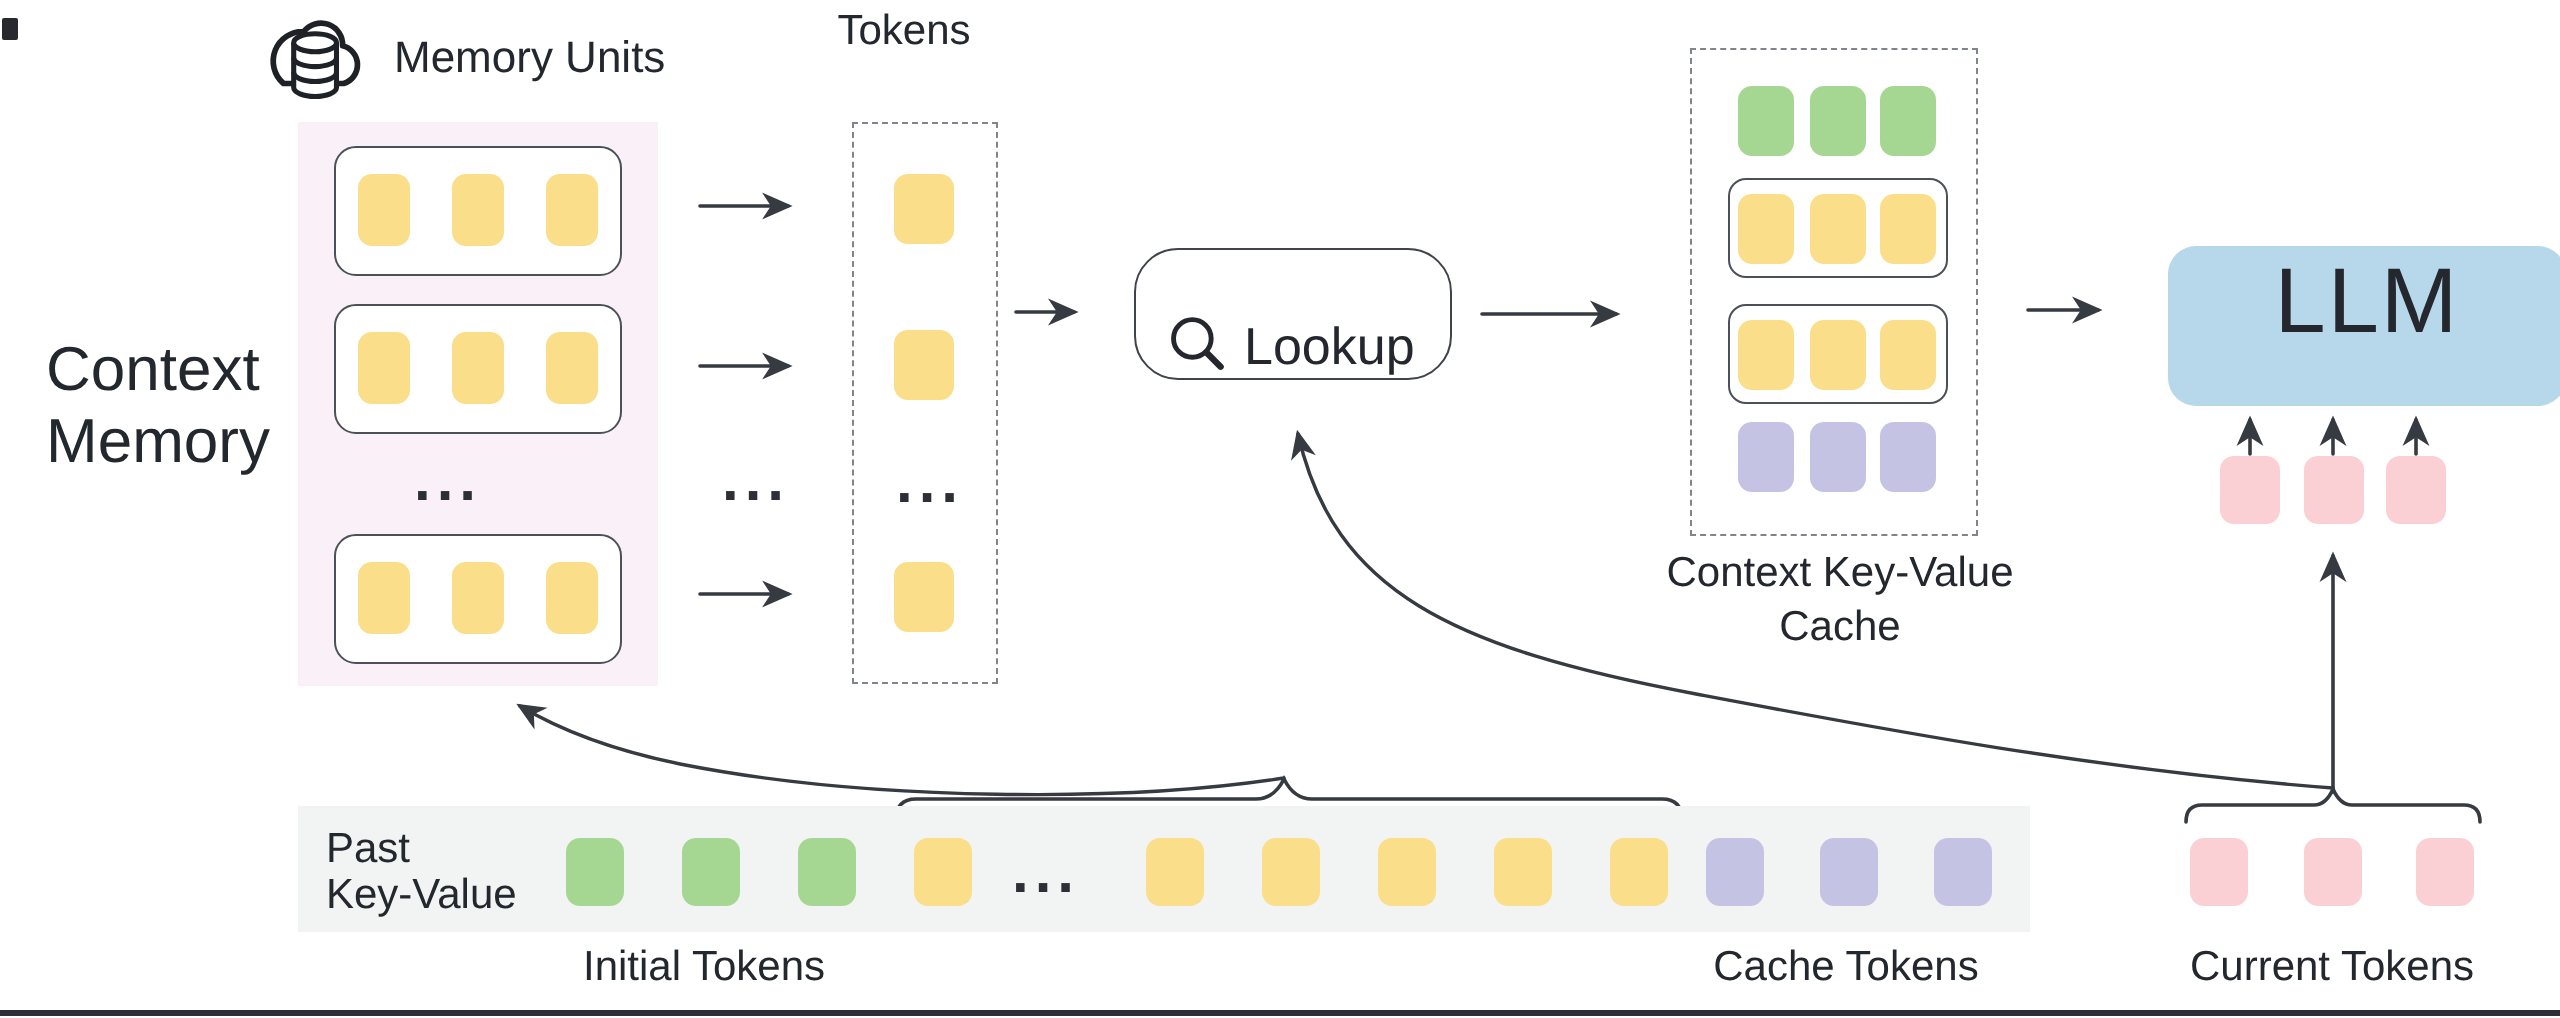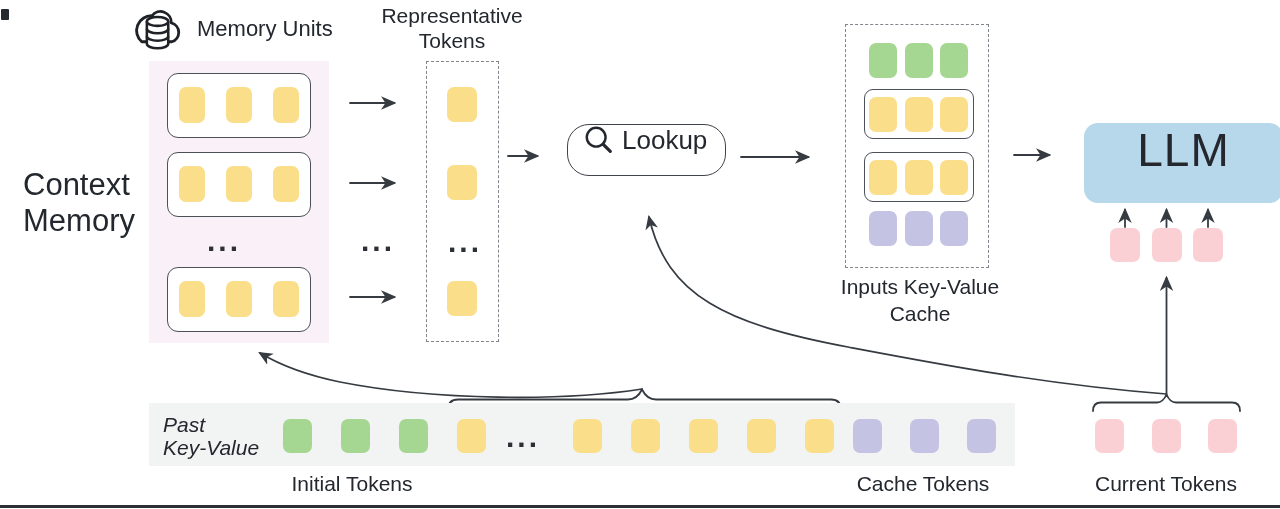--- a/index.html
+++ b/index.html
@@ -24,22 +24,22 @@
   .unit-box{position:absolute;left:18px;width:144px;height:65px;background:#fff;
             border:1.4px solid var(--border-gray);border-radius:11px;}
   .unit-box .tk{width:26px;height:36px;top:13px;}
   .unit-box .tk:nth-child(1){left:11px;} .unit-box .tk:nth-child(2){left:58px;} .unit-box .tk:nth-child(3){left:105px;}
   
   .dots{position:absolute;font-size:30px;font-weight:bold;letter-spacing:3px;color:#2C3036;line-height:10px;}
   
   #rep-box{left:426px;top:61px;width:73px;height:281px;border:1.6px dashed #80848B;background:#fff;}
   #rep-box .tk{left:20px;width:30px;height:35px;}
   
-  #lookup{left:567px;top:124px;width:159px;height:52px;background:#fff;border:1.6px solid #3F434A;
-          border-radius:22px;display:flex;align-items:flex-start;padding-left:15px;gap:7px;}
+  #lookup{left:567px;top:124px;width:159px;height:66px;background:#fff;border:1.6px solid #3F434A;
+          border-radius:22px;display:flex;align-items:flex-end;padding-left:15px;gap:7px;}
   #lookup span{font-size:26px;color:#24282E;}
   
   #cache-box{left:845px;top:24px;width:144px;height:244px;border:1.6px dashed #80848B;background:#fff;}
   #cache-box .tk{width:28px;height:35px;}
   .cache-inner-box{position:absolute;left:18px;width:110px;height:50px;background:#fff;
                    border:1.4px solid var(--border-gray);border-radius:9px;}
   
   #llm-box{left:1068px;top:123px;width:199px;height:80px;background:var(--llm-blue);border-radius:14px;
            display:flex;align-items:flex-start;justify-content:center;margin-left:16px;}
   #llm-box span{font-size:46px;color:#24282E;letter-spacing:1px;}
@@ -105,21 +105,20 @@
   <svg class="abs" style="left:126px;top:0px;" width="58" height="55" viewBox="0 0 56 54">
     <path d="M15,41 A14.5,14.5 0 0 1 25,15.5 A10.6,10.6 0 0 1 44,22.5 A9.6,9.6 0 0 1 44.5,41 Z" fill="#fff" stroke="#1E2227" stroke-width="2.8" stroke-linejoin="round"></path>
     <path d="M20,21 v22 a10.5,4.4 0 0 0 21,0 v-22" fill="#fff" stroke="#1E2227" stroke-width="2.5"></path>
     <ellipse cx="30.5" cy="21" rx="10.5" ry="4.4" fill="#fff" stroke="#1E2227" stroke-width="2.5"></ellipse>
     <path d="M20,28.3 a10.5,4.4 0 0 0 21,0" fill="none" stroke="#1E2227" stroke-width="2.5"></path>
     <path d="M20,35.6 a10.5,4.4 0 0 0 21,0" fill="none" stroke="#1E2227" stroke-width="2.5"></path>
   </svg>
   <div class="abs lbl h22" style="left:197px;top:16px;">Memory Units</div>
 
   <div class="abs lbl h21 center" style="left:362px;top:3px;width:180px;">
-    <div>Representative</div>
     <div>Tokens</div>
   </div>
 
   <div class="abs" id="memory-panel">
     <div class="unit-box" style="top:12px;">
       <i class="tk y"></i>
         <i class="tk y"></i>
         <i class="tk y"></i>
     </div>
     <div class="unit-box" style="top:91px;">
@@ -162,33 +161,33 @@
     <i class="tk y" style="left:94px;top:72px;"></i>
     <div class="cache-inner-box" style="top:127px;"></div>
     <i class="tk y" style="left:23px;top:135px;"></i>
     <i class="tk y" style="left:59px;top:135px;"></i>
     <i class="tk y" style="left:94px;top:135px;"></i>
     <i class="tk p" style="left:23px;top:186px;"></i>
     <i class="tk p" style="left:59px;top:186px;"></i>
     <i class="tk p" style="left:94px;top:186px;"></i>
   </div>
   <div class="abs lbl h21 center" style="left:820px;top:273px;width:200px;line-height:27px;">
-    <div>Inputs Key-Value</div>
+    <div>Context Key-Value</div>
     <div>Cache</div>
   </div>
 
   <div class="abs" id="llm-box">
     <span>LLM</span>
   </div>
   <i class="tk k abs" style="left:1110px;top:228px;width:30px;height:34px;"></i>
   <i class="tk k abs" style="left:1152px;top:228px;width:30px;height:34px;"></i>
   <i class="tk k abs" style="left:1193px;top:228px;width:30px;height:34px;"></i>
 
   <div class="abs" id="band"></div>
-  <div class="abs lbl h21" style="left:163px;top:413px;line-height:23px;font-style:italic;">
+  <div class="abs lbl h21" style="left:163px;top:413px;line-height:23px;">
     <div>Past</div>
     <div>Key-Value</div>
   </div>
 
   <i class="tk g abs band-tk" style="left:283px;"></i>
   <i class="tk g abs band-tk" style="left:341px;"></i>
   <i class="tk g abs band-tk" style="left:399px;"></i>
   <i class="tk y abs band-tk" style="left:457px;"></i>
   <div class="dots abs" style="left:506px;top:432px;">...</div>
   <i class="tk y abs band-tk" style="left:573px;"></i>

